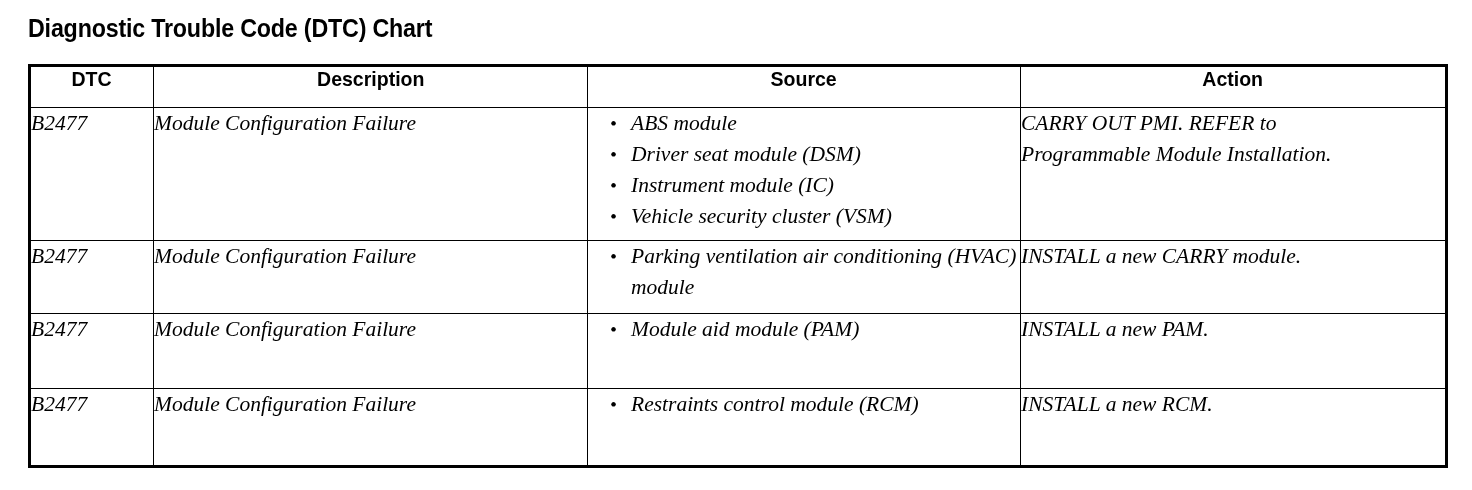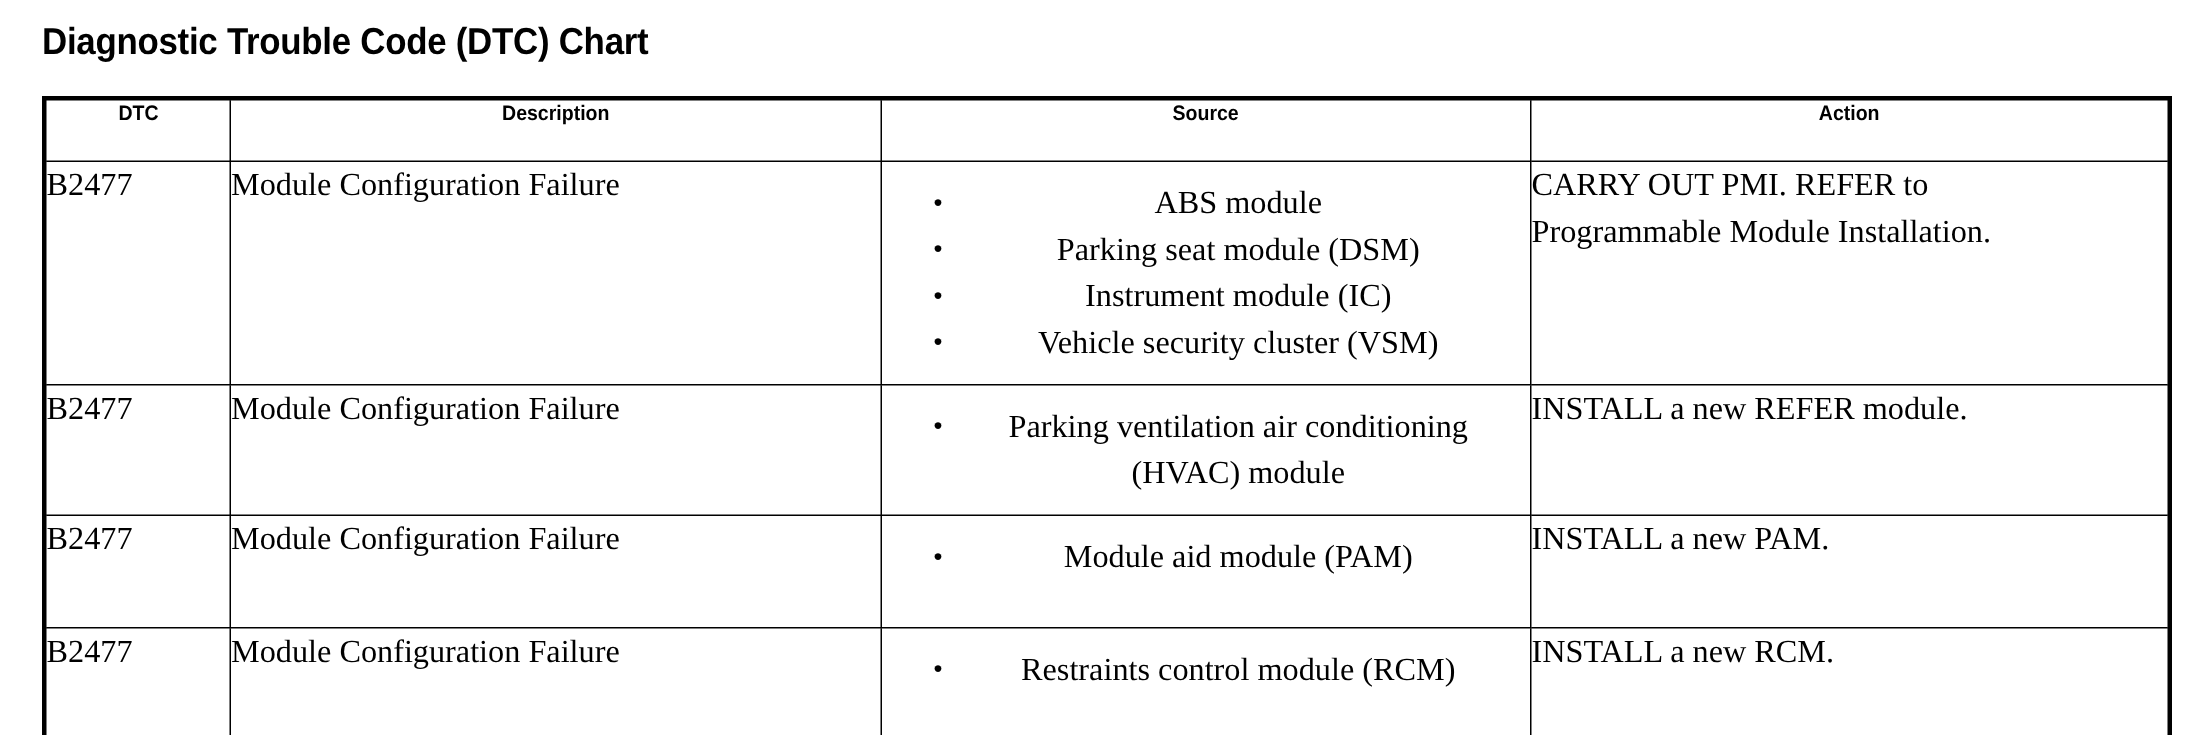--- a/index.html
+++ b/index.html
@@ -57,35 +57,36 @@
   col.c-dtc    { width: 124px; }
   col.c-desc   { width: 434px; }
   col.c-source { width: 433px; }
   col.c-action { width: 426px; }
 
   
   thead th {
     height: 40px;
     font-family: "Liberation Sans Narrow", "Liberation Sans", "DejaVu Sans", sans-serif;
     font-weight: bold;
-    font-size: 14px;
+    font-size: 21px;
     text-align: center;
     vertical-align: middle;
     border-bottom-width: 2.4px;
     margin-top: 36px;
   }
   thead th .hdr-txt {
     display: inline-block;
     transform: scaleX(0.93);
   }
 
   
   tbody td {
     font-size: 21.5px;
     line-height: 31px;
+    font-style: italic;
   }
   td.dtc-cell {
     padding: 8px 0 10px 19px;
     white-space: nowrap;
   }
   td.desc-cell {
     padding: 8px 6px 10px 16px;
   }
   td.source-cell {
     padding: 8px 6px 10px 0;
@@ -97,23 +98,22 @@
 
   
   tr.row-0 td { height: 132px; }
   tr.row-1 td { height: 72px; }
   tr.row-2 td { height: 74px; }
   tr.row-3 td { height: 76px; }
 
   
   ul.src-list {
     list-style: none;
-    margin: 12px;
+    margin: 0;
     padding: 0 0 0 22px;
-    text-align: center;
   }
   ul.src-list li {
     position: relative;
     padding-left: 21px;
     margin: 0;
     line-height: 31px;
   }
   ul.src-list li::before {
     content: "\2022";
     position: absolute;
@@ -154,40 +154,40 @@
         </th>
       </tr>
     </thead>
     <tbody id="table-body">
         <tr class="row-0">
           <td class="dtc-cell">B2477</td>
           <td class="desc-cell">Module Configuration Failure</td>
           <td class="source-cell">
             <ul class="src-list">
               <li>ABS module</li>
-              <li>Parking seat module (DSM)</li>
+              <li>Driver seat module (DSM)</li>
               <li>Instrument module (IC)</li>
               <li>Vehicle security cluster (VSM)</li>
             </ul>
           </td>
           <td class="action-cell">
             <span class="act-line">CARRY OUT PMI. REFER to</span>
             <span class="act-line">Programmable Module Installation.</span>
           </td>
         </tr>
         <tr class="row-1">
           <td class="dtc-cell">B2477</td>
           <td class="desc-cell">Module Configuration Failure</td>
           <td class="source-cell">
             <ul class="src-list">
               <li>Parking ventilation air conditioning (HVAC) module</li>
             </ul>
           </td>
           <td class="action-cell">
-            <span class="act-line">INSTALL a new REFER module.</span>
+            <span class="act-line">INSTALL a new CARRY module.</span>
           </td>
         </tr>
         <tr class="row-2">
           <td class="dtc-cell">B2477</td>
           <td class="desc-cell">Module Configuration Failure</td>
           <td class="source-cell">
             <ul class="src-list">
               <li>Module aid module (PAM)</li>
             </ul>
           </td>

